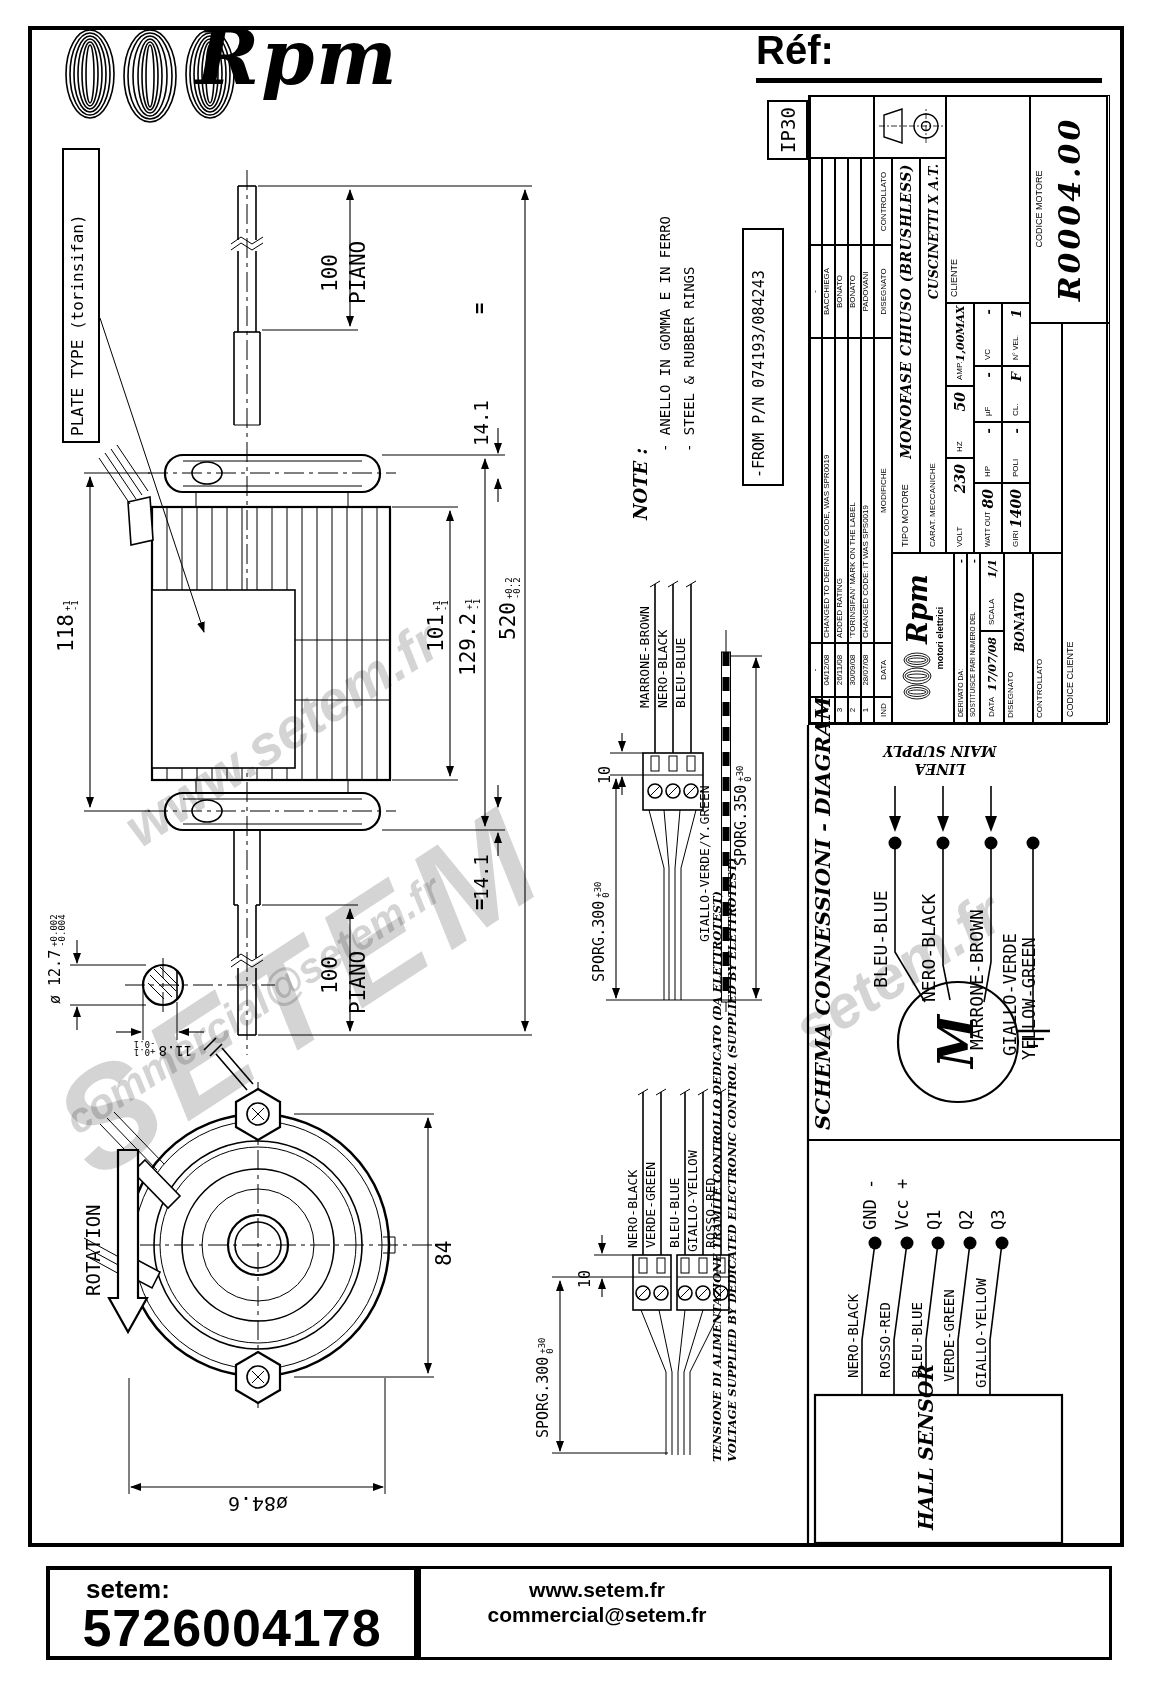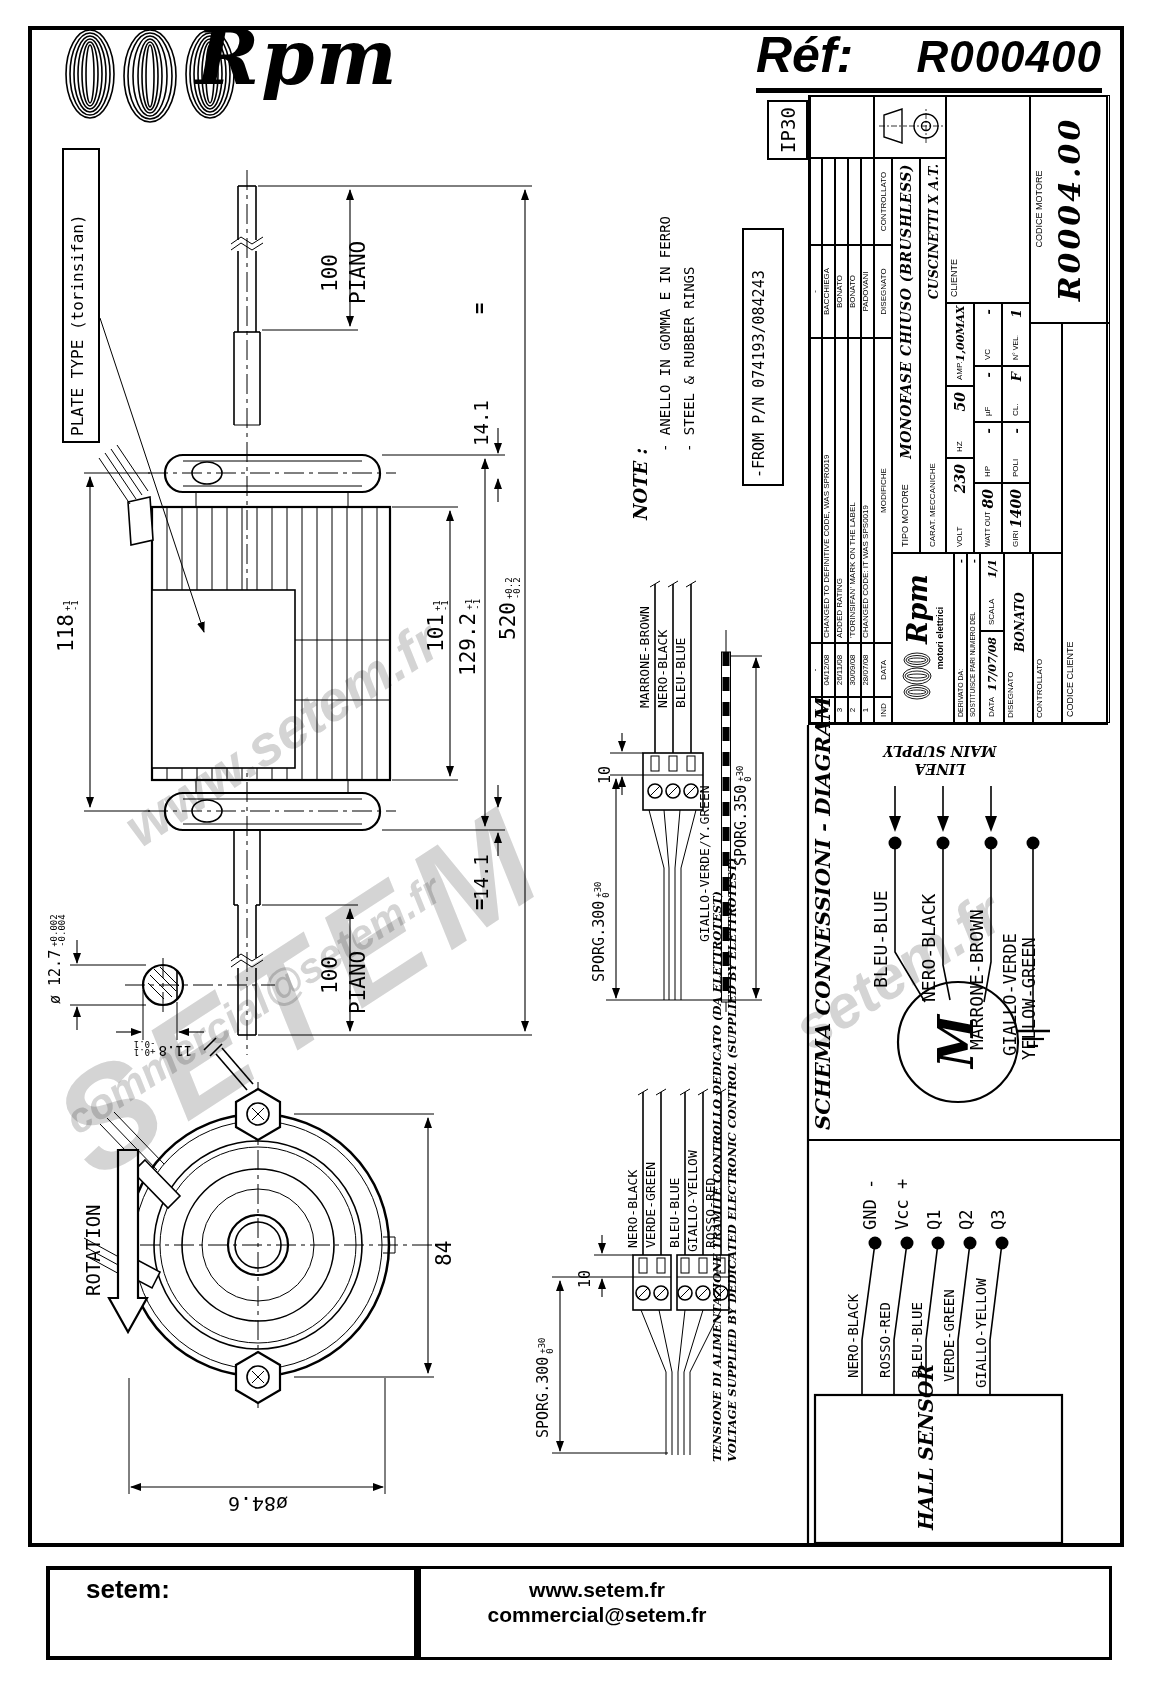--- a/index.html
+++ b/index.html
@@ -362,22 +362,21 @@
     </g>
   </svg>
 
   <span class="wm" style="left:130px;top:800px;font-size:56px;">www.setem.fr</span>
   <span class="wm" style="left:70px;top:1060px;font-size:140px;letter-spacing:14px;">SETEM</span>
   <span class="wm" style="left:70px;top:1100px;font-size:42px;">commercial@setem.fr</span>
   <span class="wm" style="left:800px;top:1000px;font-size:60px;">setem.fr</span>
 
   <span class="hz bi" style="left:196px;top:20px;font-size:76px;letter-spacing:2px;">Rpm</span>
   <div class="hz" style="left:756px;top:30px;width:346px;border-bottom:5px solid #000;padding-bottom:8px;display:flex;align-items:baseline;justify-content:space-between;">
-    <span class="bsans" style="font-style:italic;font-size:50px;">Réf:</span>
-    <span class="bsans" style="font-style:italic;font-size:44px;letter-spacing:1px;">R000400</span>
+    <span class="bsans" style="font-size:40px;">Réf:</span>
   </div>
 
   <div class="box" style="left:62px;top:148px;width:38px;height:295px;"></div>
   <span class="vt mono" style="left:70px;top:436px;font-size:16px;">PLATE TYPE (torinsifan)</span>
 
   <span class="vt mono" style="left:320px;top:292px;font-size:21px;">100</span>
   <span class="vt mono" style="left:348px;top:304px;font-size:21px;">PIANO</span>
   <span class="vt mono" style="left:320px;top:994px;font-size:21px;">100</span>
   <span class="vt mono" style="left:348px;top:1014px;font-size:21px;">PIANO</span>
 
@@ -638,20 +637,21 @@
       <div class="cell" style="left:170px;top:220px;width:230px;height:32px;"></div>
       <div class="cell" style="left:400px;top:220px;width:228px;height:80px;text-align:center;">
         <div class="lbl9" style="margin-top:4px;">CODICE MOTORE</div>
         <div class="val" style="font-size:30px;letter-spacing:3px;margin-top:8px;">R0004.00</div>
       </div>
     </div>
   </div>
 
   <div class="footer-box" style="left:46px;top:1566px;width:372px;height:94px;">
     <span class="bsans" style="position:absolute;left:36px;top:4px;font-size:26px;">setem:</span>
+    <div class="bsans" style="position:absolute;left:0;right:0;top:28px;text-align:center;font-size:52px;letter-spacing:1px;">5726004178</div>
   </div>
   <div class="footer-box" style="left:418px;top:1566px;width:694px;height:94px;border-width:3px;">
     <div class="bsans" style="position:absolute;left:66px;top:8px;width:220px;text-align:center;font-size:21px;line-height:1.2;">
       <div>www.setem.fr</div>
       <div>commercial@setem.fr</div>
     </div>
   </div>
 
 </div>
 

